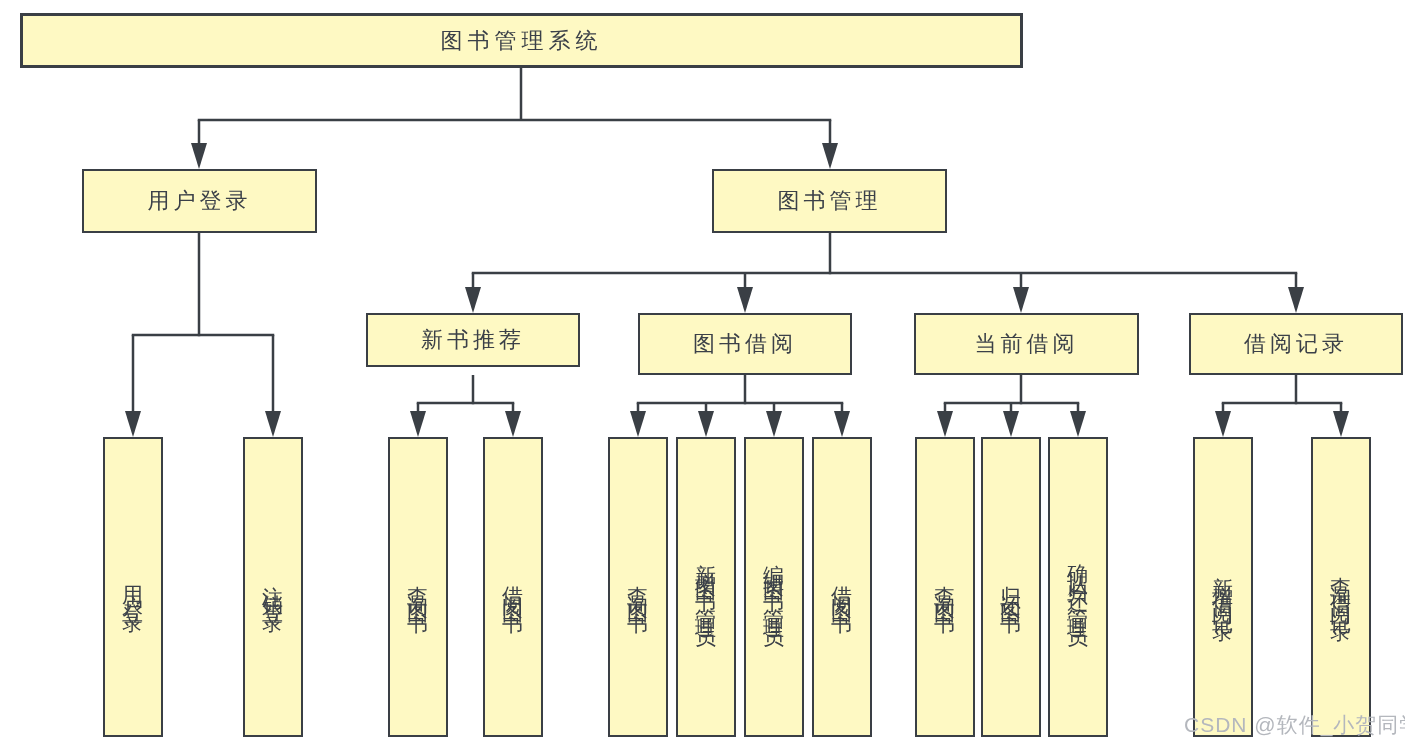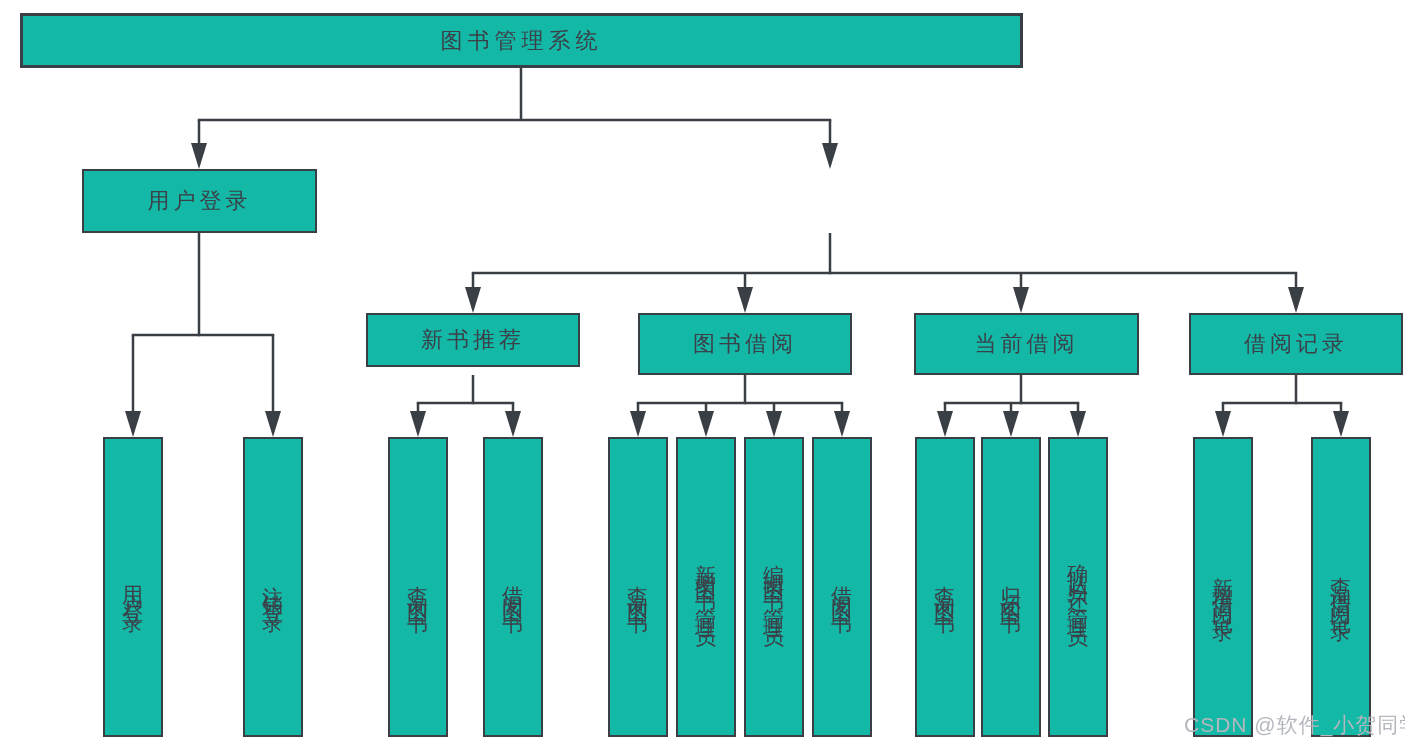--- a/index.html
+++ b/index.html
@@ -7,21 +7,21 @@
     position:relative;
     width:1405px;height:747px;
     background:#ffffff;
     font-family:"Liberation Sans","DejaVu Sans",sans-serif;
     overflow:hidden;
   }
   .connectors{position:absolute;left:0;top:0;z-index:1;}
   .node{
     position:absolute;
     box-sizing:border-box;
-    background:#14b8a6;
+    background:#fef9c3;
     border:2.5px solid #3a3f45;
     display:flex;align-items:center;justify-content:center;
     color:#3b4048;
     z-index:2;
   }
   .root-node{border-width:3px;}
   .hnode span{
     font-size:22px;
     letter-spacing:4px;
     white-space:nowrap;
@@ -117,20 +117,23 @@
     </g>
   </svg>
 
   <div class="node hnode root-node" style="left:20px;top:13px;width:1003px;height:55px;">
     <span>图书管理系统</span>
   </div>
 
   <div class="node hnode" style="left:82px;top:169px;width:235px;height:64px;">
     <span>用户登录</span>
   </div>
+  <div class="node hnode" style="left:712px;top:169px;width:235px;height:64px;">
+    <span>图书管理</span>
+  </div>
 
   <div class="node hnode" style="left:366px;top:313px;width:214px;height:54px;">
     <span>新书推荐</span>
   </div>
   <div class="node hnode" style="left:638px;top:313px;width:214px;height:62px;">
     <span>图书借阅</span>
   </div>
   <div class="node hnode" style="left:914px;top:313px;width:225px;height:62px;">
     <span>当前借阅</span>
   </div>

